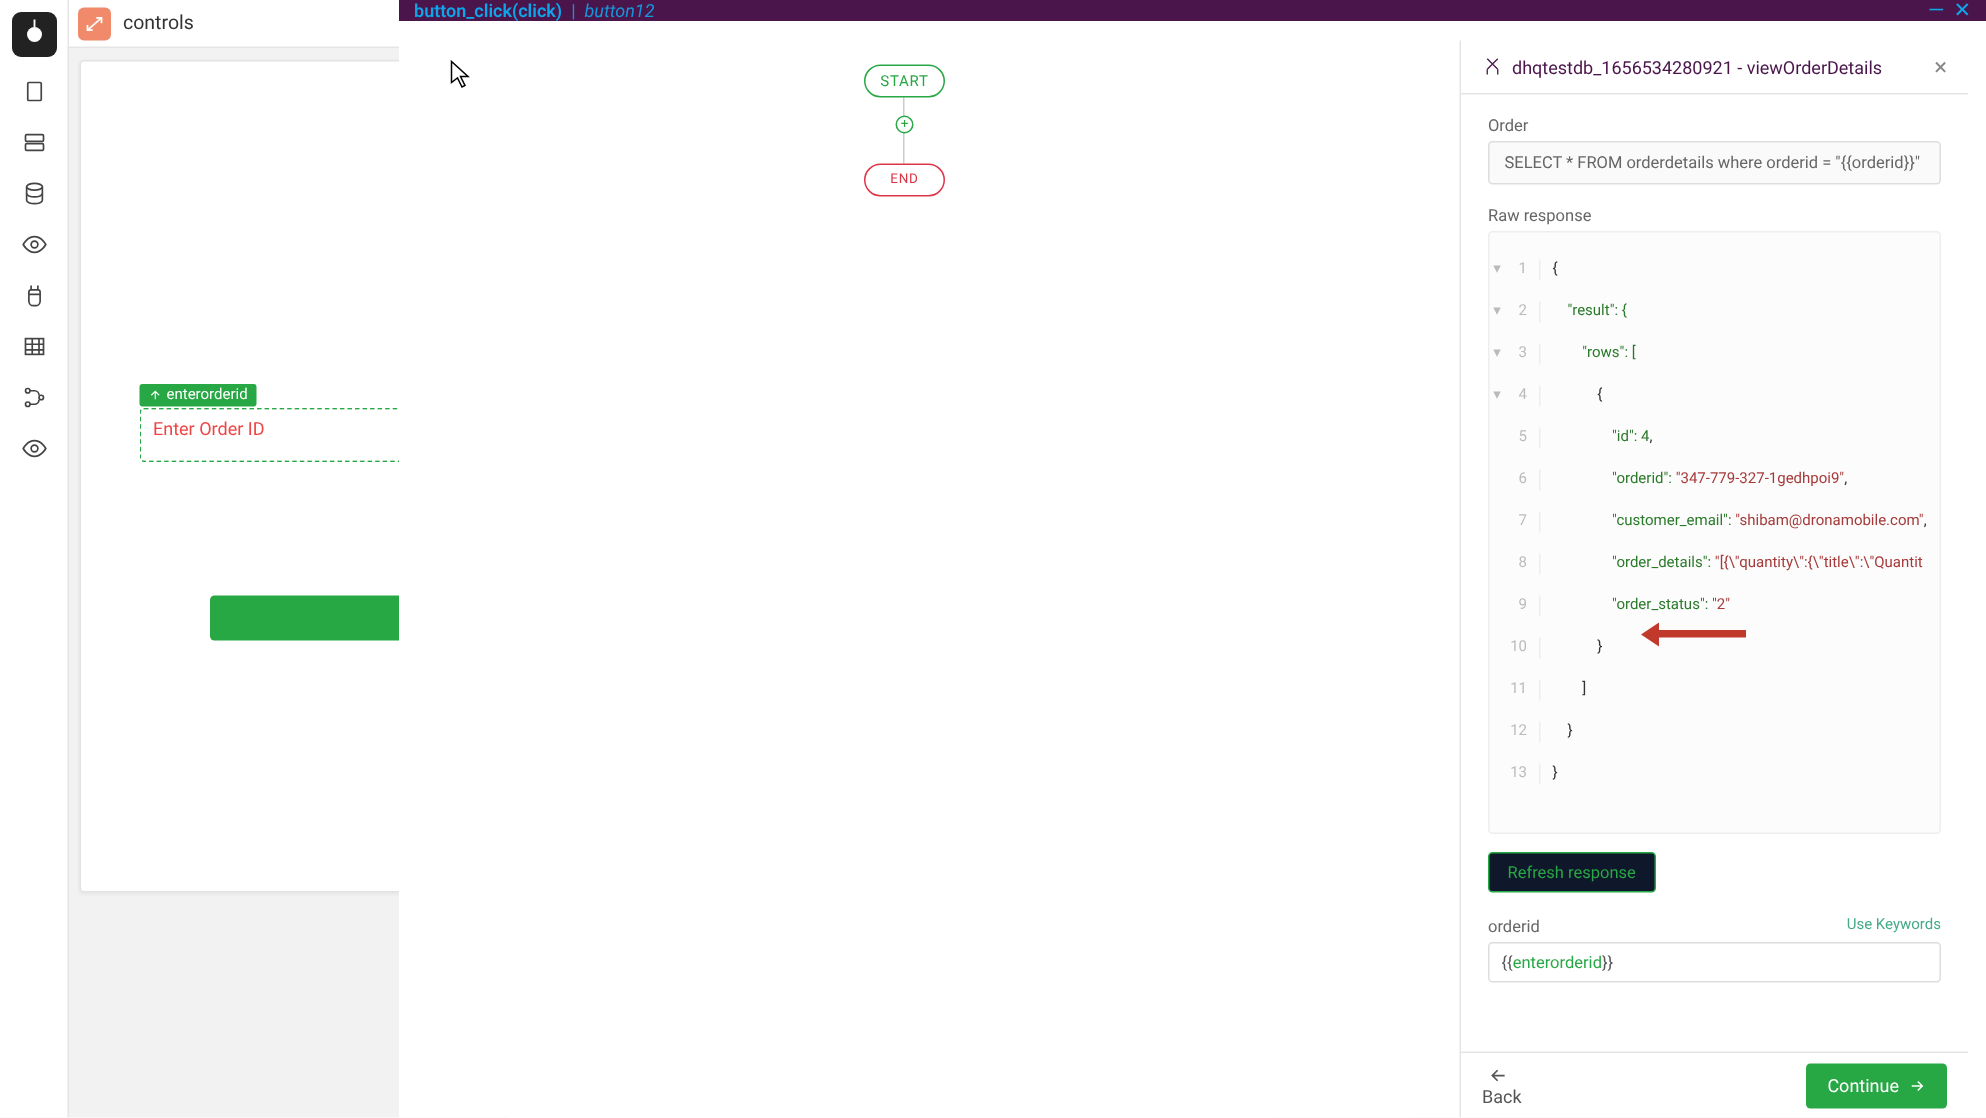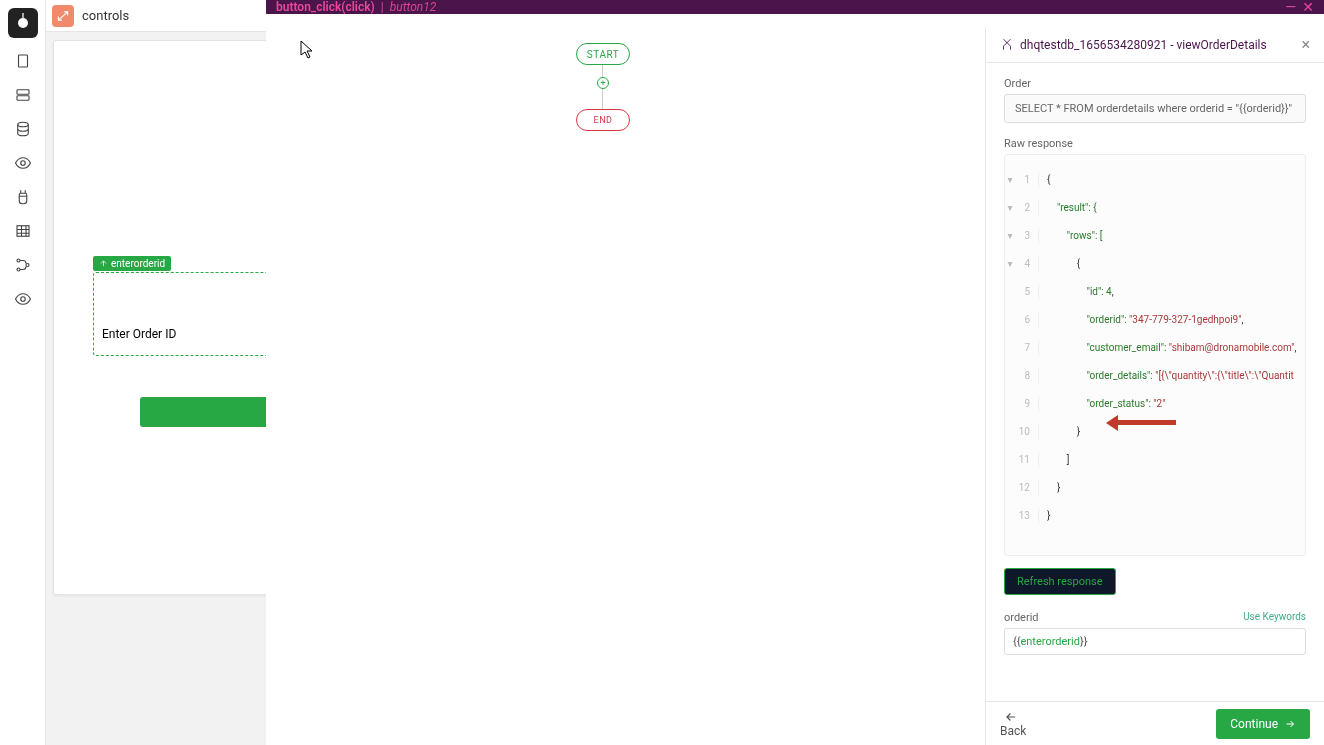--- a/index.html
+++ b/index.html
@@ -18,41 +18,41 @@
   .top-bar .tool-icon:last-child { border-right: 1px solid #e5e5e5; }
   .top-bar .tool-icon svg { width: 14px; height: 14px; stroke: #666; fill: none; stroke-width: 1.5; }
 
   .canvas-bg { position: absolute; left: 46px; top: 32px; width: 220px; bottom: 0; background: #f2f2f2; }
   .canvas-card { position: absolute; left: 53px; top: 40px; width: 215px; height: 555px; background: #fff; border: 1px solid #e3e3e3; border-radius: 3px; box-shadow: 0 1px 3px rgba(0,0,0,0.06); }
 
   .input-widget { position: absolute; left: 93px; top: 253px; width: 178px; }
   .widget-tag { display: inline-flex; align-items: center; background: #28a745; color: #fff; font-size: 10px; padding: 2px 6px; border-radius: 2px; margin-bottom: 0; }
   .widget-tag svg { width: 9px; height: 9px; stroke: #fff; margin-right: 3px; fill: none; stroke-width: 2; }
   .input-box { border: 1px dashed #28a745; border-radius: 3px; padding: 6px 8px 8px; background: #fff; }
-  .input-label { font-size: 12px; color: #000000; margin-bottom: 6px; margin-top: 48px; }
+  .input-label { font-size: 12px; color: #ef4444; margin-bottom: 6px; }
   .input-field { width: 100%; border: 1px solid #ddd; border-radius: 3px; padding: 6px 8px; font-size: 12px; color: #555; }
 
   .green-button { position: absolute; left: 140px; top: 397px; width: 130px; height: 30px; background: #28a745; border-radius: 3px; }
 
   
   .panel { position: absolute; left: 266px; top: 0; right: 0; bottom: 0; background: #fff; }
-  .panel-header { height: 14px; background: #4a154b; display: flex; align-items: center; padding: 0 10px; color: #ec4899; font-size: 12px; text-align: center; }
+  .panel-header { height: 14px; background: #4a154b; display: flex; align-items: center; padding: 0 10px; color: #0ea5e9; font-size: 12px; text-align: center; }
   .panel-header .bold { font-weight: 600; }
   .panel-header .sep { margin: 0 6px; font-weight: 400; opacity: 0.9; }
   .panel-header .sub { font-style: italic; opacity: 0.9; }
   .panel-header .win-ctrl { margin-left: auto; display: flex; align-items: center; gap: 6px; }
   .panel-header .win-ctrl span { cursor: pointer; font-size: 14px; line-height: 1; }
 
   .flow-area { position: absolute; left: 0; top: 27px; width: 674px; bottom: 0; background: #fff; }
   .start-node { position: absolute; left: 310px; top: 16px; width: 54px; height: 22px; border: 1px solid #28a745; border-radius: 12px; display: flex; align-items: center; justify-content: center; font-size: 10px; color: #28a745; letter-spacing: 0.5px; }
   .end-node { position: absolute; left: 310px; top: 82px; width: 54px; height: 22px; border: 1px solid #dc3545; border-radius: 12px; display: flex; align-items: center; justify-content: center; font-size: 9px; color: #dc3545; letter-spacing: 0.5px; }
   .add-node { position: absolute; left: 331px; top: 50px; width: 12px; height: 12px; border: 1px solid #28a745; border-radius: 50%; display: flex; align-items: center; justify-content: center; font-size: 9px; color: #28a745; background: #fff; z-index: 2; }
   .flow-line { position: absolute; left: 336px; top: 38px; width: 1px; height: 44px; background: #ccc; }
 
-  .right-pane { position: absolute; right: 0; top: 27px; width: 339px; bottom: 0; border-left: 1px solid #e5e5e5; display: flex; flex-direction: column; }
+  .right-pane { position: absolute; right: 12px; top: 27px; width: 339px; bottom: 0; border-left: 1px solid #e5e5e5; display: flex; flex-direction: column; }
   .right-header { height: 36px; border-bottom: 1px solid #e5e5e5; display: flex; align-items: center; padding: 0 14px; font-size: 12px; color: #4a154b; }
   .right-header svg { width: 14px; height: 14px; stroke: #4a154b; fill: none; stroke-width: 1.5; margin-right: 6px; }
   .right-header .close { margin-left: auto; cursor: pointer; color: #888; font-size: 16px; }
 
   .right-body { flex: 1; padding: 14px 18px; overflow: auto; font-size: 12px; color: #555; }
   .field-label { font-size: 11px; color: #666; margin-bottom: 4px; }
   .query-box { border: 1px solid #ddd; border-radius: 3px; padding: 7px 10px; font-size: 11px; color: #666; background: #fafafa; margin-bottom: 14px; }
   .raw-label { font-size: 11px; color: #666; margin-bottom: 4px; }
   .code-block { border: 1px solid #eee; background: #fcfcfc; border-radius: 3px; font-family: Menlo, Consolas, monospace; font-size: 10px; line-height: 1.4; overflow-x: auto; white-space: pre; margin-bottom: 12px; padding: 4px 0; }
   .code-line { display: flex; }

